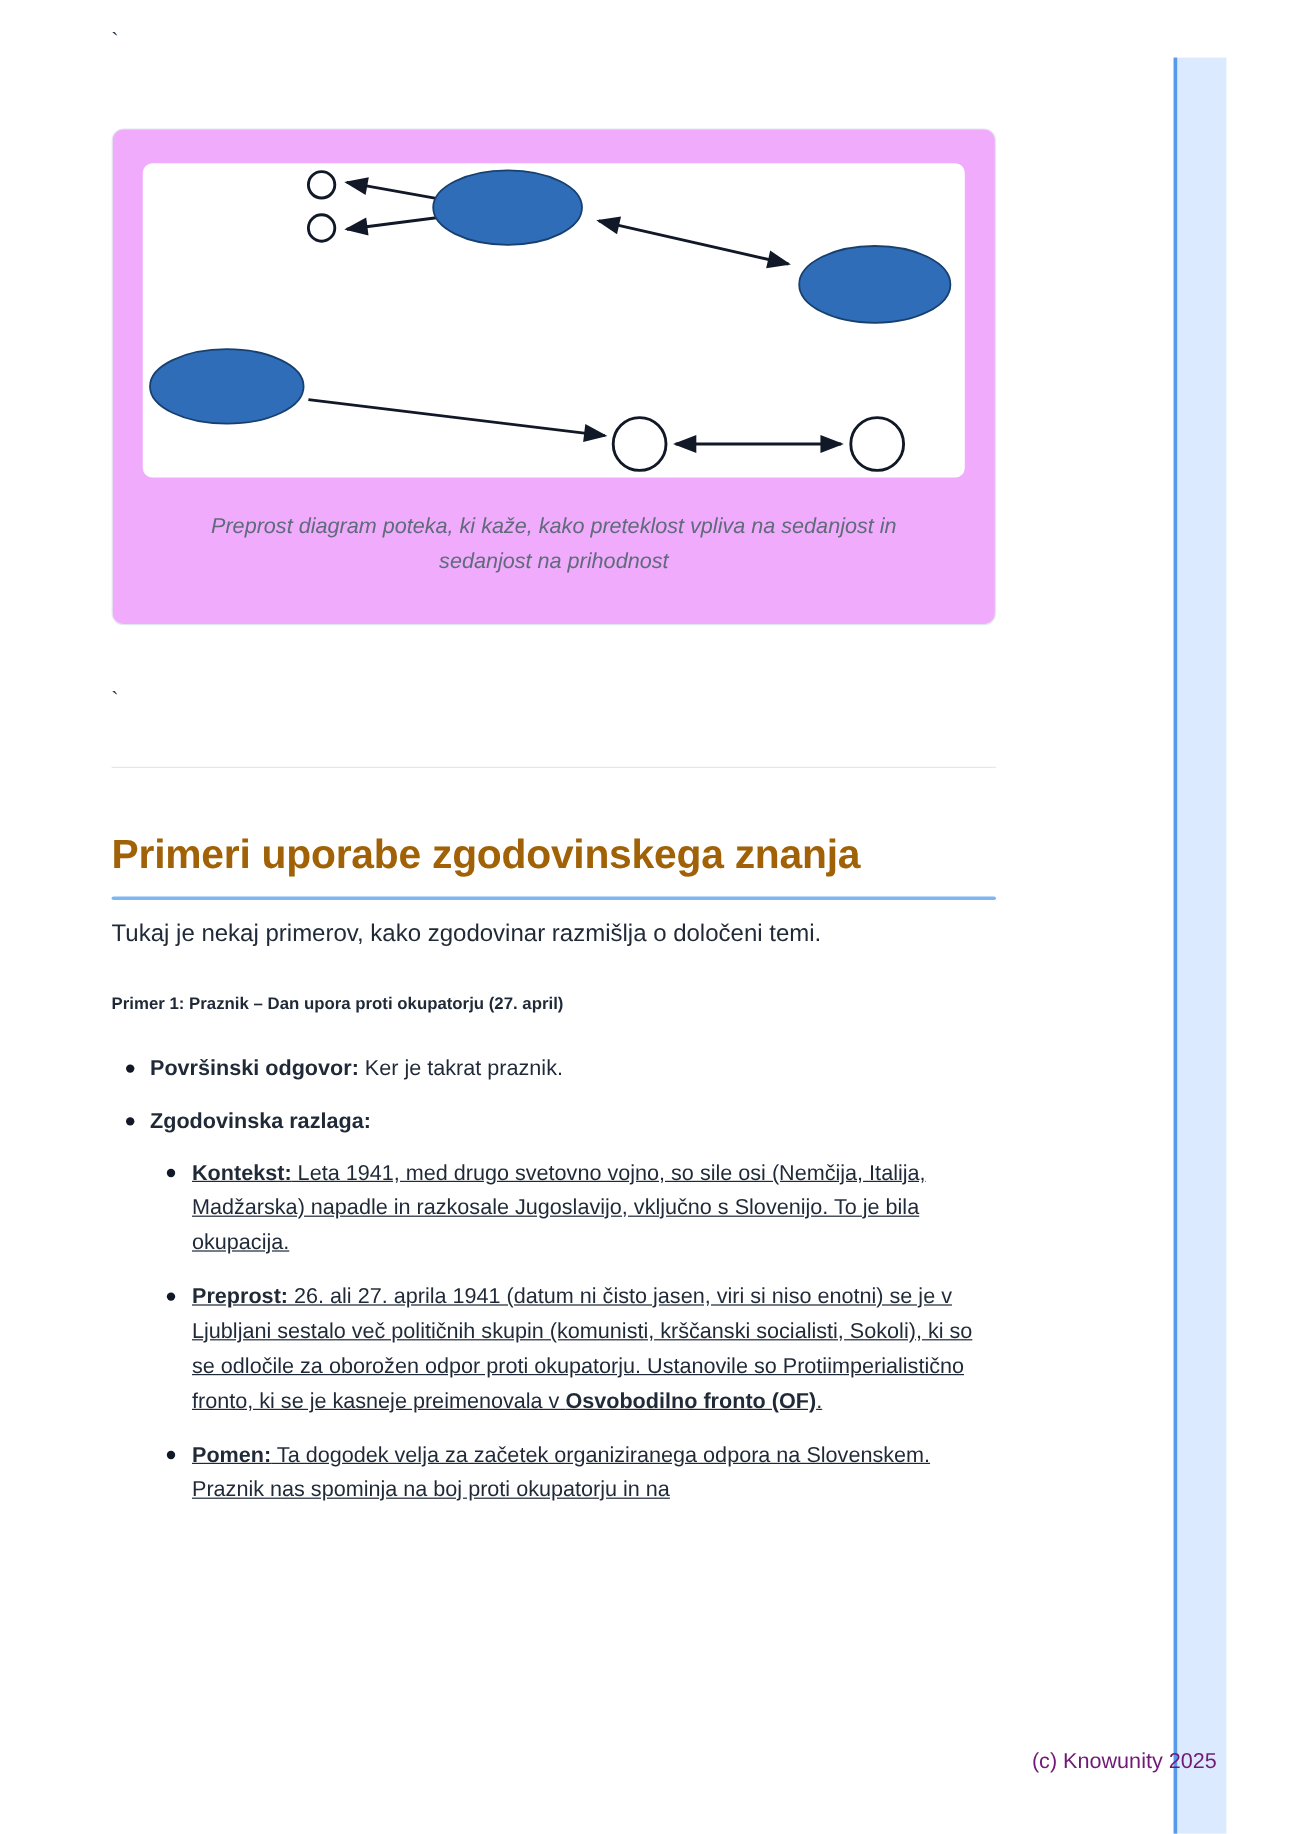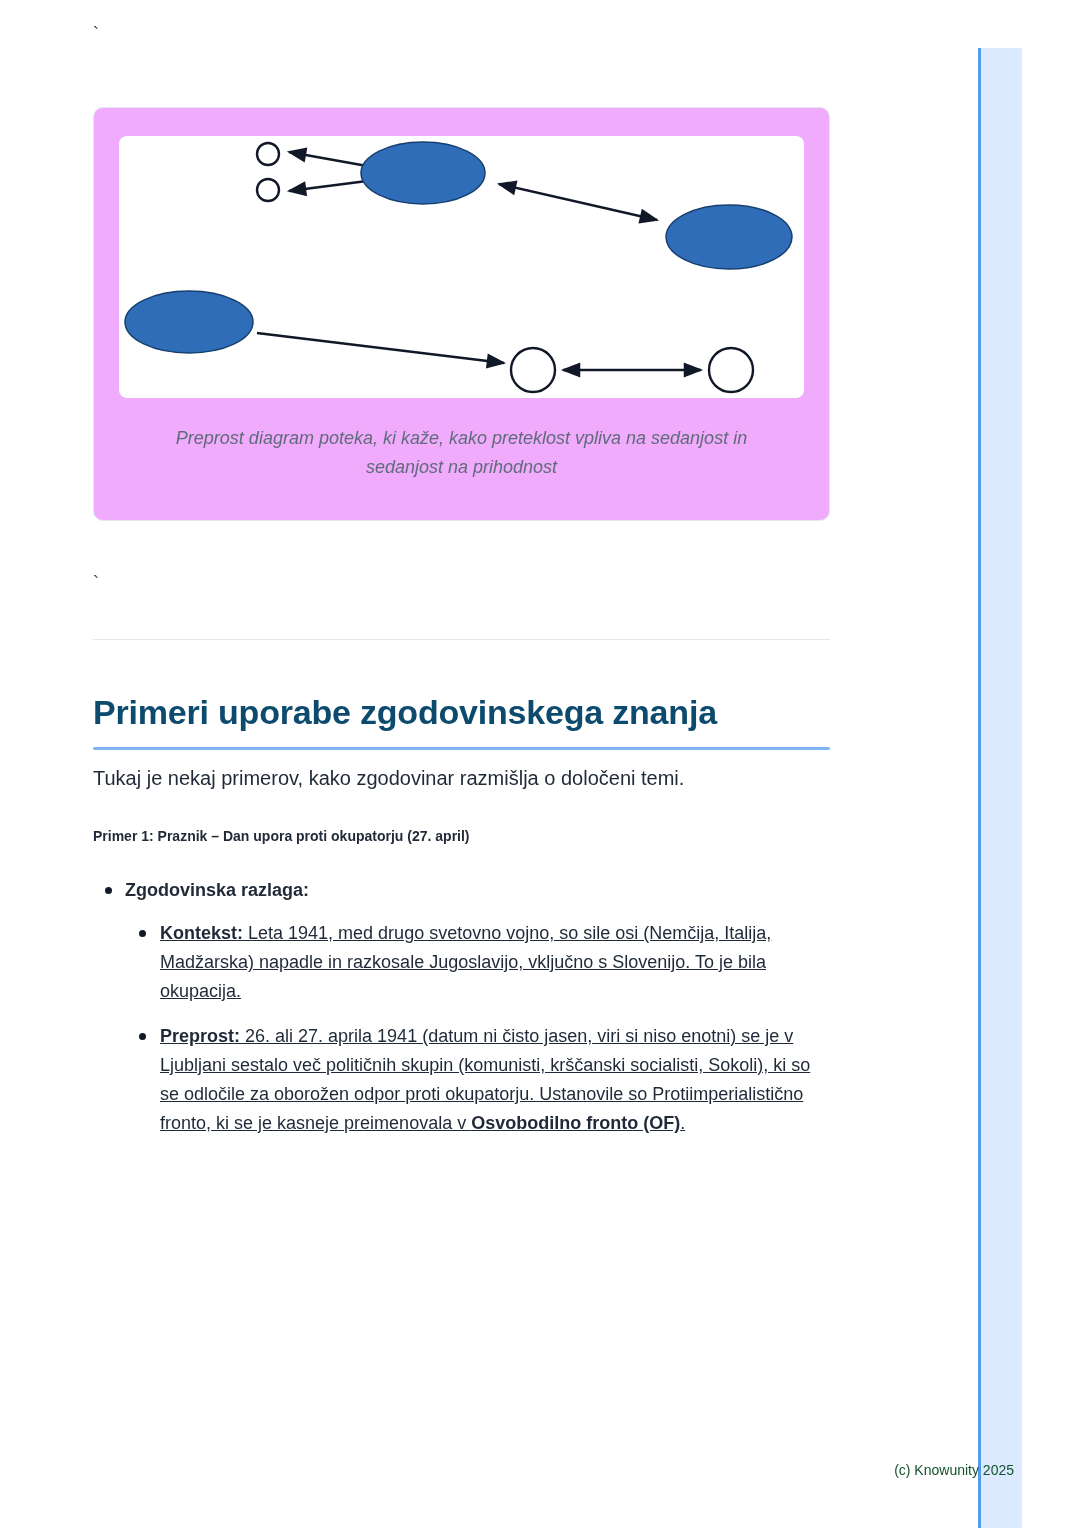--- a/index.html
+++ b/index.html
@@ -47,31 +47,31 @@
   .node-white { fill:#ffffff; stroke:#111827; stroke-width:2.4; }
 
   .caption {
     margin-top:26px; text-align:center; font-style:italic;
     font-size:18px; line-height:29px; color:#5f6b7a;
   }
   .caption span { display:block; }
 
   .divider { margin:41px 0 0; border:none; border-top:1px solid #e5e7eb; height:0; }
 
-  .h1 { margin-top:49px; font-size:34px; line-height:46px; font-weight:bold; color:#0c4a6e; letter-spacing:-0.2px; }
+  .h1 { margin-top:49px; font-size:34px; line-height:46px; font-weight:bold; color:#a16207; letter-spacing:-0.2px; }
   .h1-underline { margin-top:12px; height:3px; background:#7fb5f3; border-radius:2px; }
 
   .para { margin-top:14px; font-size:20px; line-height:29px; }
   .h2 { margin-top:29px; font-size:14px; line-height:29px; font-weight:bold; }
 
   .rail {
     position:absolute; top:48px; right:58px; bottom:0; width:44px;
     background:#dbeafe; border-left:3px solid #569aec;
   }
-  .watermark { position:absolute; right:66px; bottom:50px; font-size:14px; color:#14532d; }
+  .watermark { position:absolute; right:66px; bottom:50px; font-size:18px; color:#701a75; }
 </style>
 </head>
 <body>
 
 <div class="rail"></div>
 <div class="watermark">(c) Knowunity 2025</div>
 
 <div class="content">
 
 
@@ -110,21 +110,23 @@
   <hr class="divider">
 
   <h1 class="h1">Primeri uporabe zgodovinskega znanja</h1>
   <div class="h1-underline"></div>
 
   <p class="para">Tukaj je nekaj primerov, kako zgodovinar razmišlja o določeni temi.</p>
 
   <h2 class="h2">Primer 1: Praznik – Dan upora proti okupatorju (27. april)</h2>
 
   <ul class="outer-list">
+    <li class="li"><b>Površinski odgovor:</b><span> Ker je takrat praznik.</span></li>
     <li class="li"><b>Zgodovinska razlaga:</b><span></span>
       <ul class="sub-list">
         <li class="li"><b>Kontekst:</b><span> Leta 1941, med drugo svetovno vojno, so sile osi (Nemčija, Italija, Madžarska) napadle in razkosale Jugoslavijo, vključno s Slovenijo. To je bila okupacija.</span></li>
         <li class="li"><b>Preprost:</b><span> 26. ali 27. aprila 1941 (datum ni čisto jasen, viri si niso enotni) se je v Ljubljani sestalo več političnih skupin (komunisti, krščanski socialisti, Sokoli), ki so se odločile za oborožen odpor proti okupatorju. Ustanovile so Protiimperialistično fronto, ki se je kasneje preimenovala v </span><b>Osvobodilno fronto (OF)</b><span>.</span></li>
+        <li class="li"><b>Pomen:</b><span> Ta dogodek velja za začetek organiziranega odpora na Slovenskem. Praznik nas spominja na boj proti okupatorju in na</span></li>
       </ul>
     </li>
   </ul>
 
 </div>
 
 </body></html>

